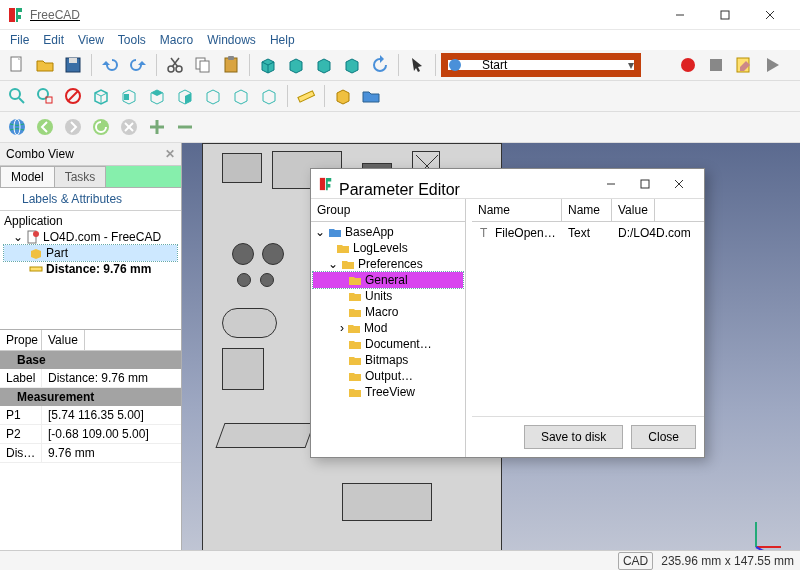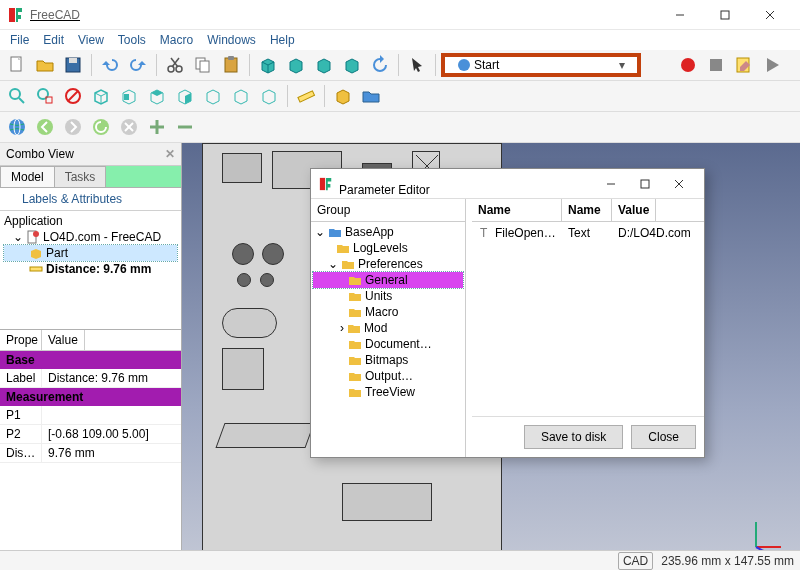--- a/index.html
+++ b/index.html
@@ -10,66 +10,66 @@
 .titlebar .title { flex: 1; color: #666; font-size: 12px; }
 .winbtns { display: flex; gap: 0; }
 .winbtn { width: 45px; height: 29px; display: flex; align-items: center; justify-content: center; color: #555; }
 
 .menubar { height: 20px; display: flex; align-items: center; padding: 0 4px; gap: 2px; color: #275a8e; background: #fff; }
 .menubar span { padding: 2px 6px; }
 
 .toolbar { display: flex; align-items: center; padding: 2px 4px; gap: 2px; background: #f5f5f5; border-bottom: 1px solid #ddd; flex-wrap: wrap; }
 .tbtn { width: 26px; height: 26px; display: flex; align-items: center; justify-content: center; border: 1px solid transparent; border-radius: 2px; }
 .tdivider { width: 1px; height: 22px; background: #ccc; margin: 0 3px; }
-.tdrop { height: 24px; border: 4px solid #c2410c; background: #fff; padding: 0 12px; display: flex; align-items: center; gap: 3px; min-width: 200px; }
+.tdrop { height: 24px; border: 7px solid #c2410c; background: #fff; padding: 0 0; display: flex; align-items: center; gap: 20px; min-width: 200px; }
 
 .workspace { display: flex; height: 444px; }
 .combo { width: 182px; background: #fff; border-right: 1px solid #b0b0b0; display: flex; flex-direction: column; }
 .combo-title { background: #f0f0f0; padding: 4px 6px; border-bottom: 1px solid #ccc; display: flex; justify-content: space-between; align-items: center; }
 .combo-title .x { color: #999; font-weight: bold; }
 .tabs { display: flex; border-bottom: 1px solid #b0b0b0; background: #86efac; }
 .tab { padding: 3px 10px; border: 1px solid #b0b0b0; border-bottom: none; margin-right: -1px; background: #f8f8f8; }
 .tab.inactive { background: #e8e8e8; color: #555; }
 .section-label { color: #275a8e; padding: 4px 22px; border-bottom: 1px solid #d0d0d0; }
 .tree { padding: 2px 4px; font-size: 12px; }
 .tree-row { display: flex; align-items: center; padding: 1px 0; gap: 3px; }
 .tree-row.sel { background: #cde8ff; outline: 1px dotted #6aa; }
 .tree-ind { display: inline-block; }
 .prop-table { border-top: 1px solid #b0b0b0; }
 .prop-head { display: flex; background: #fff; border-bottom: 1px solid #ccc; }
 .prop-head div { padding: 3px 6px; border-right: 1px solid #ccc; }
-.prop-group { background: #a21caf; padding: 2px 6px; font-weight: bold; }
+.prop-group { background: #a3a3a3; padding: 2px 17px; font-weight: bold; }
 .prop-row { display: flex; border-bottom: 1px solid #eee; }
 .prop-row div { padding: 2px 6px; }
 .prop-k { width: 42px; border-right: 1px solid #eee; }
 .bottom-tabs { display: flex; border-top: 1px solid #b0b0b0; padding: 2px 4px; gap: 6px; margin-top: auto; }
 .btab { padding: 2px 10px; border: 1px solid #b0b0b0; border-top-left-radius: 0; border-top-right-radius: 0; border-bottom-left-radius: 6px; border-bottom-right-radius: 6px; background: #fff; }
 
 .viewport { flex: 1; position: relative; background: linear-gradient(180deg, #5b6a8f 0%, #9ea8c2 60%, #c8ccd8 100%); overflow: hidden; }
 .cadshape { position: absolute; background: #d8d8d8; border: 1.5px solid #333; }
 .cadcircle { border-radius: 50%; background: #666; }
 
 .doc-tabs { position: absolute; bottom: 0; left: 0; right: 0; height: 22px; background: #f0f0f0; display: flex; align-items: flex-end; padding: 0 4px; gap: 3px; border-top: 1px solid #ccc; }
 .doc-tab { padding: 2px 8px; border: 1px solid #b0b0b0; border-bottom: none; background: #fff; display: flex; align-items: center; gap: 4px; font-size: 11px; }
 
 .statusbar { height: 20px; background: #f5f5f5; border-top: 1px solid #ccc; display: flex; align-items: center; justify-content: flex-end; padding: 0 6px; gap: 8px; font-size: 11px; color: #333; position: absolute; bottom: 0; left: 0; right: 0; }
 .watermark { position: absolute; bottom: 4px; right: 6px; color: rgba(255,255,255,0.5); font-size: 12px; font-weight: 500; letter-spacing: 0.5px; z-index: 300; }
 
 
 .dialog { position: absolute; left: 310px; top: 168px; width: 395px; height: 290px; background: #fff; border: 1px solid #888; box-shadow: 4px 4px 12px rgba(0,0,0,0.25); z-index: 200; display: flex; flex-direction: column; }
 .dlg-title { height: 30px; display: flex; align-items: center; padding: 0 8px; border-bottom: 1px solid #ddd; }
-.dlg-title .title { flex: 1; font-size: 12px; margin-top: 12px; }
+.dlg-title .title { flex: 1; font-size: 16px; margin-top: 12px; }
 .dlg-body { flex: 1; display: flex; gap: 6px; }
 .dlg-left { width: 155px; border-right: 1px solid #ccc; display: flex; flex-direction: column; overflow: hidden; }
 .dlg-left-head { padding: 4px 6px; border-bottom: 1px solid #ccc; background: #fff; }
 .dlg-tree { flex: 1; overflow: hidden; padding: 2px 2px; }
 .dlg-tree .tree-row { padding: 1px 2px; }
 .dlg-tree .sel { background: #d946ef; }
 .dlg-right { flex: 1; display: flex; flex-direction: column; }
-.dlg-cols { display: flex; border-bottom: 1px solid #ccc; font-weight: bold; }
+.dlg-cols { display: flex; border-bottom: 1px solid #ccc; }
 .dlg-cols div { padding: 4px 6px; border-right: 1px solid #ccc; }
 .dlg-list { flex: 1; padding: 2px 0; }
 .dlg-list-row { display: flex; padding: 2px 0; }
 .dlg-list-row div { padding: 0 6px; }
 .dlg-foot { display: flex; justify-content: flex-end; gap: 8px; padding: 8px; border-top: 1px solid #ddd; }
 .dlg-btn { padding: 4px 16px; border: 1px solid #adadad; background: #e1e1e1; }
 
 .axes { position: absolute; bottom: 30px; right: 14px; width: 40px; height: 40px; }
 
 svg.icon { width: 20px; height: 20px; }
@@ -403,20 +403,21 @@
         <div>Value</div>
       </div>
       <div class="prop-group">Base</div>
       <div class="prop-row">
           <div class="prop-k">Label</div>
           <div>Distance: 9.76 mm</div>
         </div>
       <div class="prop-group">Measurement</div>
       <div class="prop-row">
           <div class="prop-k">P1</div>
+          <div>[5.74 116.35 5.00]</div>
         </div>
       <div class="prop-row">
           <div class="prop-k">P2</div>
           <div>[-0.68 109.00 5.00]</div>
         </div>
       <div class="prop-row">
           <div class="prop-k">Dis…</div>
           <div>9.76 mm</div>
         </div>
     </div>

